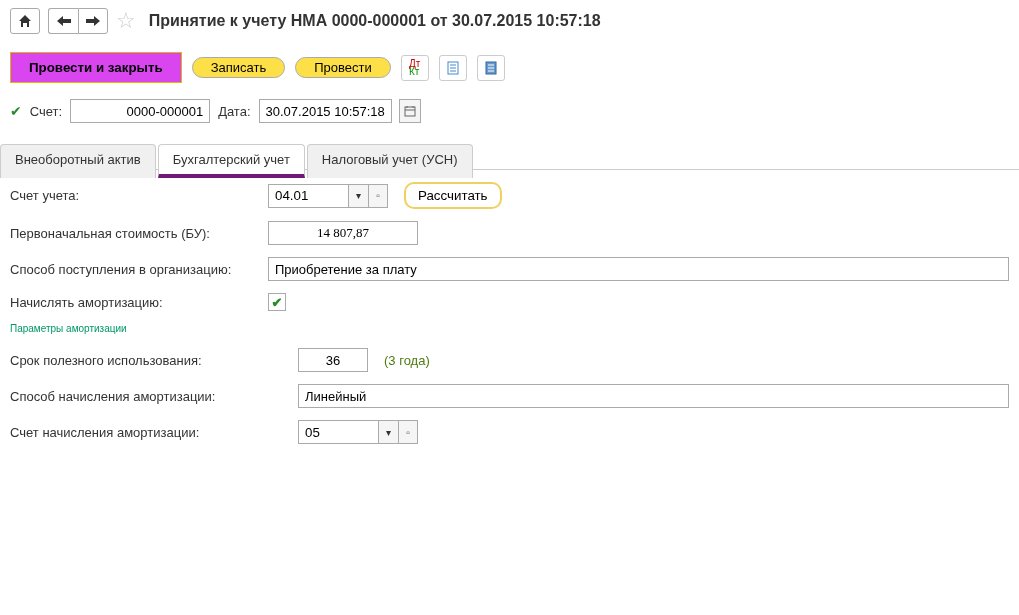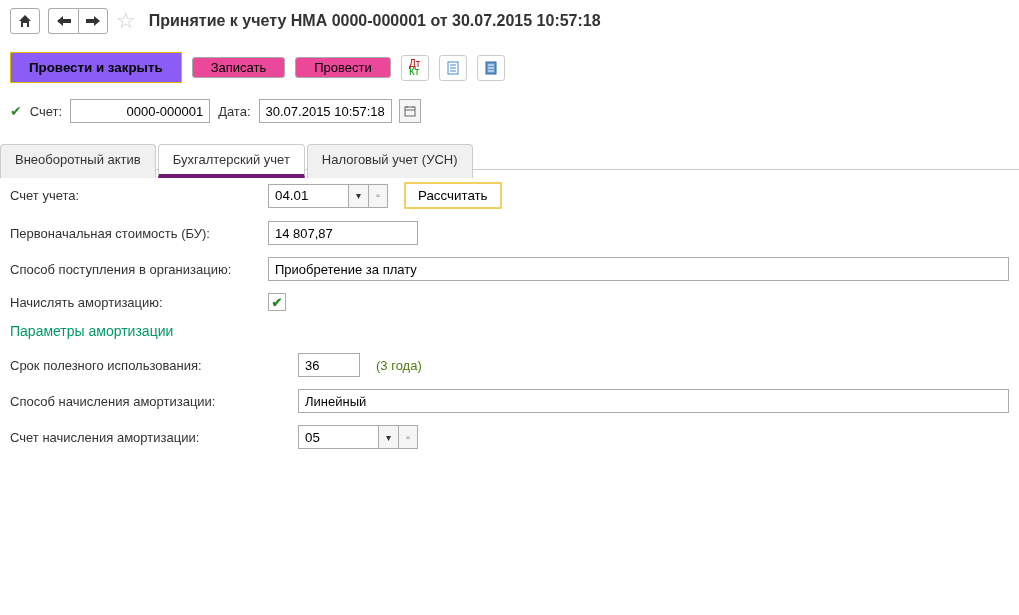--- a/index.html
+++ b/index.html
@@ -12,43 +12,43 @@
       border-radius: 3px;
     }
     .nav-btn-group { display: flex; }
     .nav-btn-group .nav-btn:first-child { border-radius: 3px 0 0 3px; border-right: none; }
     .nav-btn-group .nav-btn:last-child { border-radius: 0 3px 3px 0; }
     .star { color: #ccc; font-size: 22px; cursor: pointer; }
     .page-title { font-size: 16px; color: #333; margin-left: 5px; }
     
     .toolbar { display: flex; align-items: center; padding: 10px; gap: 10px; }
     .btn { 
-      border: 1px solid #aaa; background: #ec4899; padding: 2px 18px; 
-      cursor: pointer; border-radius: 3px; font-size: 13px;
+      border: 1px solid #aaa; background: #fde047; padding: 2px 18px; 
+      cursor: pointer; border-radius: 12px; font-size: 13px;
     }
     .btn-primary { 
-      background: #8b5cf6; border: 1px solid #e0b800; font-weight: bold;
+      background: #d946ef; border: 1px solid #e0b800; font-weight: bold;
       padding: 7px 18px;
     }
     .icon-btn { 
       border: 1px solid #ccc; background: #fff; width: 28px; height: 26px;
       display: flex; align-items: center; justify-content: center; cursor: pointer;
       border-radius: 3px;
     }
     
     .form-row { display: flex; align-items: center; padding: 6px 10px; gap: 8px; }
     .checkmark { color: #2a8a2a; font-size: 14px; }
     .label { color: #333; }
     .input { 
       border: 1px solid #aaa; padding: 3px 6px; background: #fff; 
       font-size: 13px; height: 24px;
     }
     .input-number { text-align: right; width: 140px; }
     .input-date { width: 133px; }
-    .input-wide { width: 150px; text-align: left; }
+    .input-wide { width: 150px; text-align: center; font-family: Liberation Serif, serif; }
     
     .tabs { display: flex; border-bottom: 1px solid #ccc; margin: 6px 0 0 0; }
     .tab { 
       border: 1px solid #ccc; border-bottom: none; padding: 7px 14px; 
       background: #f0f0f0; cursor: pointer; margin-right: 2px;
       border-radius: 4px 4px 0 0; position: relative; top: 9px;
     }
     .tab.active { background: #fff; border-bottom: 4px solid #701a75; }
     
     .form-section { padding: 12px 10px; }
@@ -63,33 +63,33 @@
     }
     .select-arrow, .select-ext { 
       border: 1px solid #aaa; width: 20px; height: 24px; background: #f5f5f5;
       display: flex; align-items: center; justify-content: center; cursor: pointer;
       font-size: 10px;
     }
     .select-arrow { border-right: none; }
     
     .btn-calc { 
       border: 2px solid #f0d060; background: #fff; padding: 4px 12px;
-      cursor: pointer; border-radius: 1px; margin-left: 8px;
+      cursor: pointer; border-radius: 10px; margin-left: 8px;
     }
     
     .checkbox { 
       width: 18px; height: 18px; border: 1px solid #aaa; background: #fff;
       display: flex; align-items: center; justify-content: center;
       color: #2a8a2a; font-weight: bold; cursor: pointer;
     }
     
-    .section-title { color: #009966; font-size: 14px; margin: 10px 0 14px 0; }
+    .section-title { color: #009966; font-size: 10px; margin: 10px 0 14px 0; }
     .hint-text { color: #4d7c0f; margin-left: 8px; }
     
-    .input-small { width: 62px; text-align: left; }
+    .input-small { width: 70px; text-align: center; }
     .input-full { flex: 1; max-width: 760px; }
     
     .cal-icon { 
       border: 1px solid #aaa; width: 22px; height: 24px; background: #f5f5f5;
       display: flex; align-items: center; justify-content: center; cursor: pointer;
       margin-left: -1px; font-size: 11px;
     }
   </style>
 </head>
 <body>

